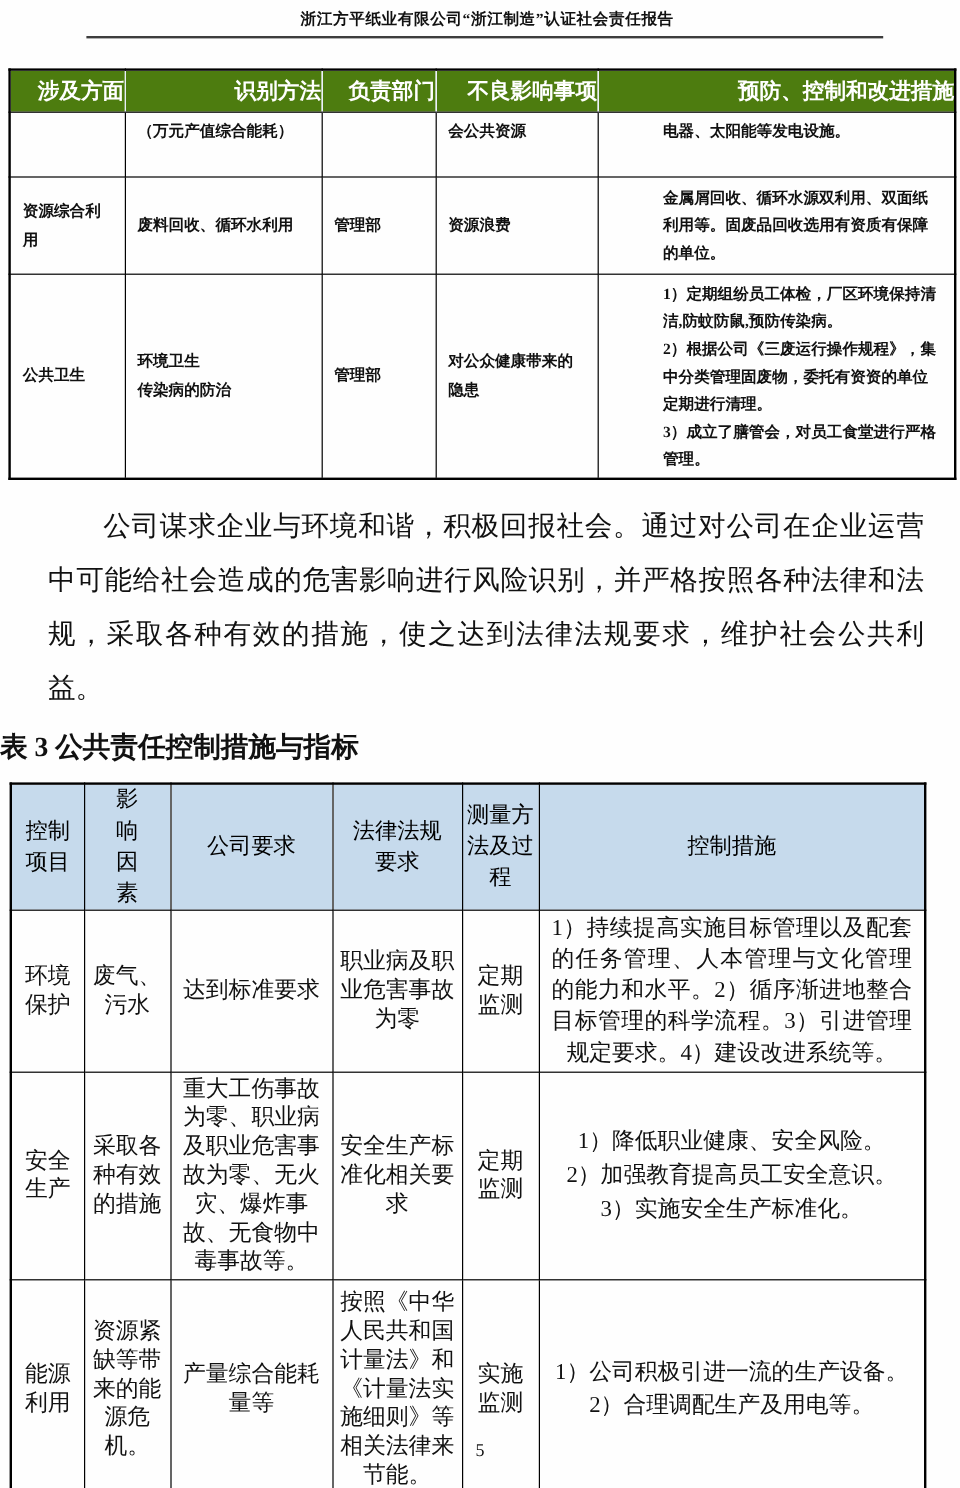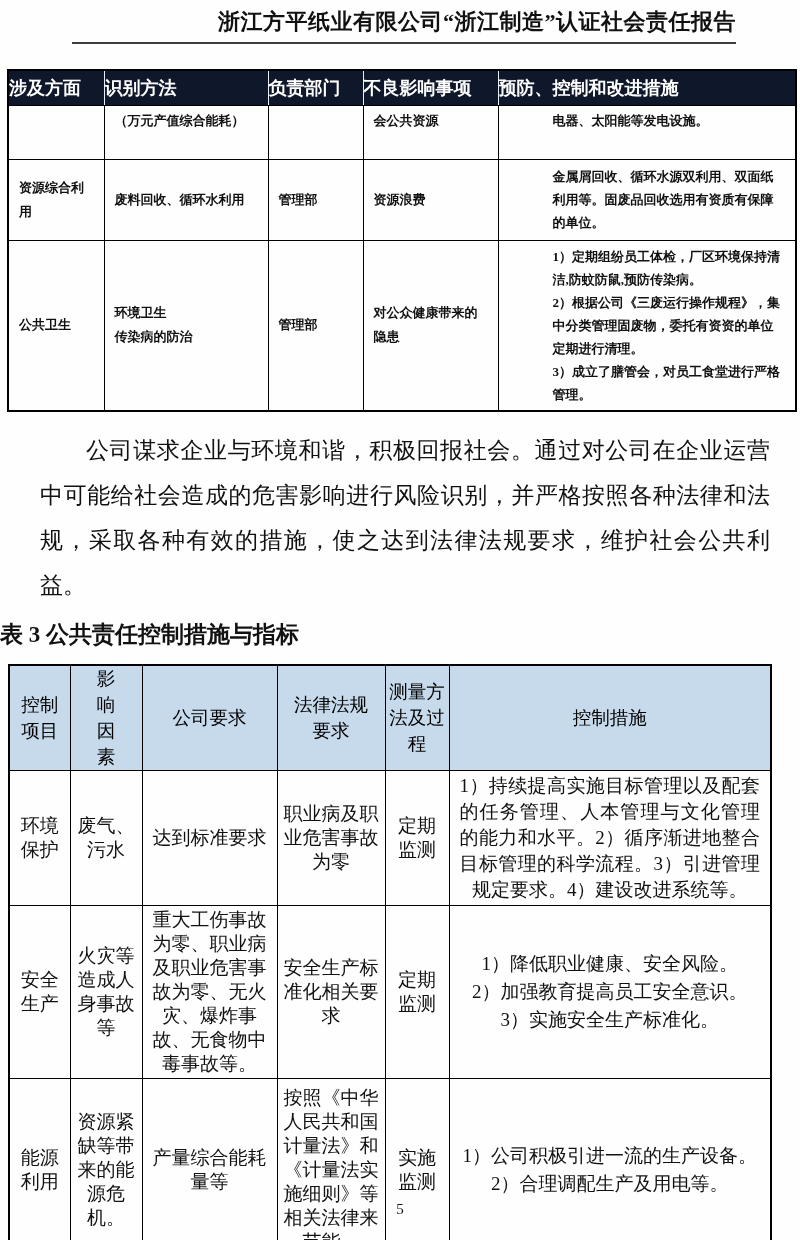--- a/index.html
+++ b/index.html
@@ -6,37 +6,37 @@
   html,body { background:#ffffff; }
   body {
     width:800px; height:1240px;
     font-family:"Liberation Serif","DejaVu Serif",serif;
     color:#111;
   }
   .page { position:relative; width:800px; height:1240px; background:#fefefe; overflow:hidden; }
 
   
   .hdr {
-    display:flex; justify-content:flex-end; align-items:flex-end;
+    display:flex; justify-content:center; align-items:flex-end;
     margin:7px 64px 0 72px; padding:0 0 5px 0;
     border-bottom:2px solid #3d3d3d;
-    font-size:22px; font-weight:bold; letter-spacing:.5px;
+    font-size:13px; font-weight:bold; letter-spacing:.5px;
   }
   .hdr .l { padding-left:4px; }
 
   
   table { border-collapse:collapse; table-layout:fixed; }
   td, th { border:1px solid #000; overflow:hidden; }
   td { line-height:24px; vertical-align:middle; word-break:break-word; }
 
   
   .t1 { margin:25px 0 0 7px; width:788px; border:2px solid #000; }
   .t1 th {
-    background:#0f172a; color:#fff; font-weight:bold; font-size:18px;
-    height:35px; text-align:left; vertical-align:middle;
+    background:#4d7c0f; color:#fff; font-weight:bold; font-size:18px;
+    height:35px; text-align:right; vertical-align:middle;
     border-left:1px solid #e8eef9; border-right:1px solid #e8eef9;
     border-top:1px solid #000; border-bottom:1px solid #000;
   }
   .t1 td { font-size:13px; padding:2px 10px;font-weight:bold; }
   .t1 .r0 td { height:54px; vertical-align:top; padding-top:3px; }
   .t1 .r1 td { height:81px; }
   .t1 .r2 td { height:162px; }
   .t1 .measures { line-height:23px; padding:4px 10px; }
   .t1 .measures div { text-align:left;margin-left:44px; }
 
@@ -160,21 +160,21 @@
       <tr class="rr0">
         <td class="cen">环境保护</td>
         <td class="cen">废气、污水</td>
         <td class="cen">达到标准要求</td>
         <td class="cen">职业病及职业危害事故为零</td>
         <td class="cen">定期监测</td>
         <td class="ctrl ctrl-just">1）持续提高实施目标管理以及配套的任务管理、人本管理与文化管理的能力和水平。2）循序渐进地整合目标管理的科学流程。3）引进管理规定要求。4）建设改进系统等。</td>
       </tr>
       <tr class="rr1">
         <td class="cen">安全生产</td>
-        <td class="cen">火灾等造成人身事故等</td>
+        <td class="cen">采取各种有效的措施</td>
         <td class="cen">重大工伤事故为零、职业病及职业危害事故为零、无火灾、爆炸事故、无食物中毒事故等。</td>
         <td class="cen">安全生产标准化相关要求</td>
         <td class="cen">定期监测</td>
         <td class="ctrl ctrl-lines">
           <div>1）降低职业健康、安全风险。</div>
           <div>2）加强教育提高员工安全意识。</div>
           <div>3）实施安全生产标准化。</div>
         </td>
       </tr>
       <tr class="rr2">

